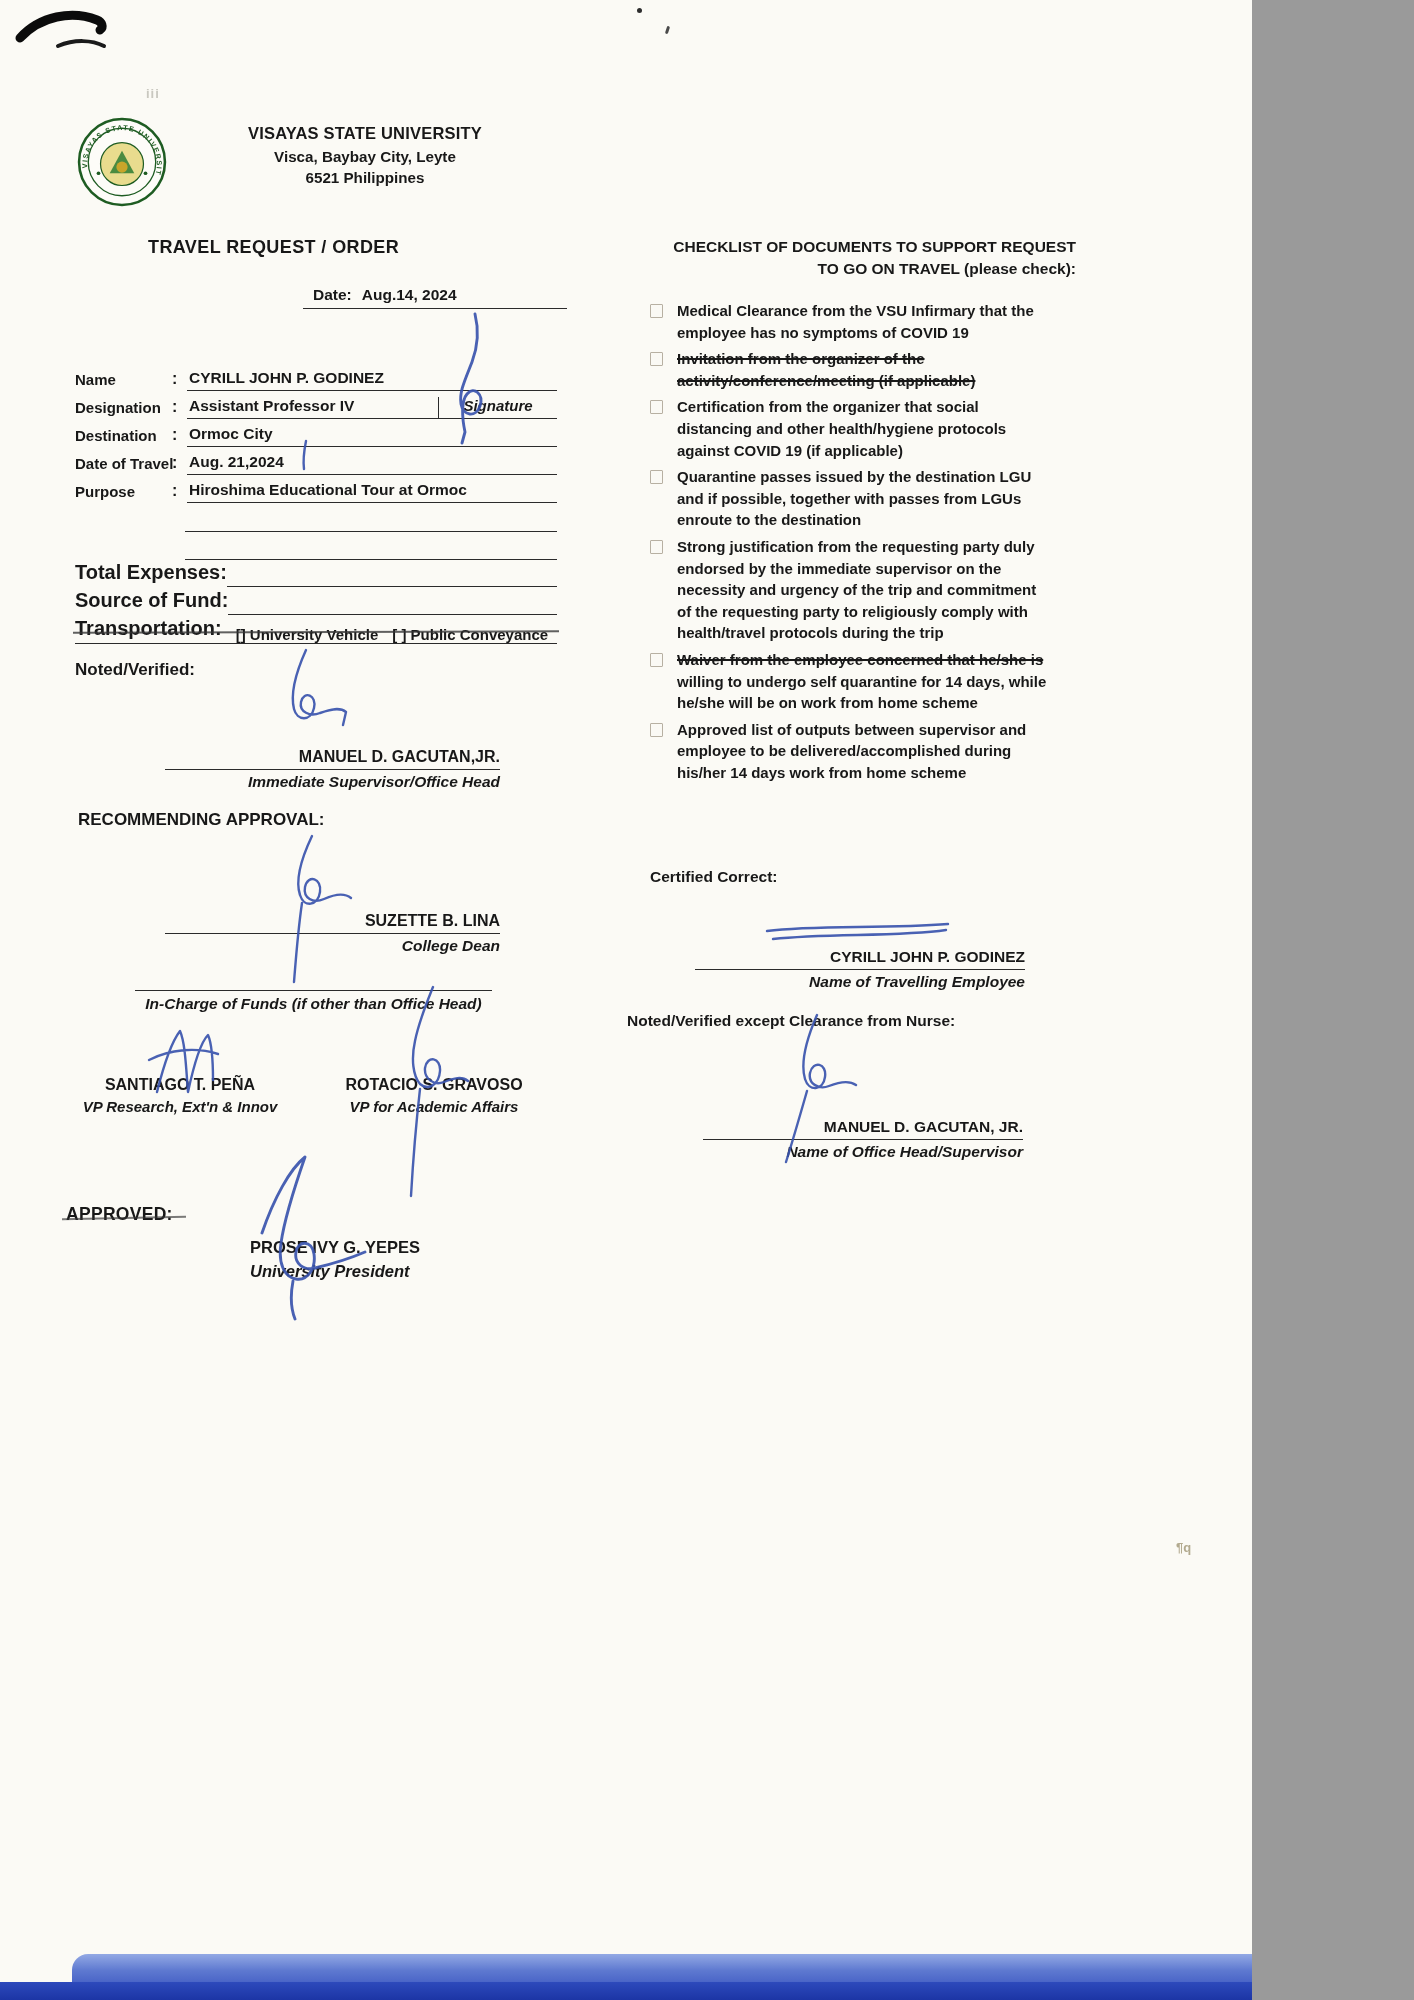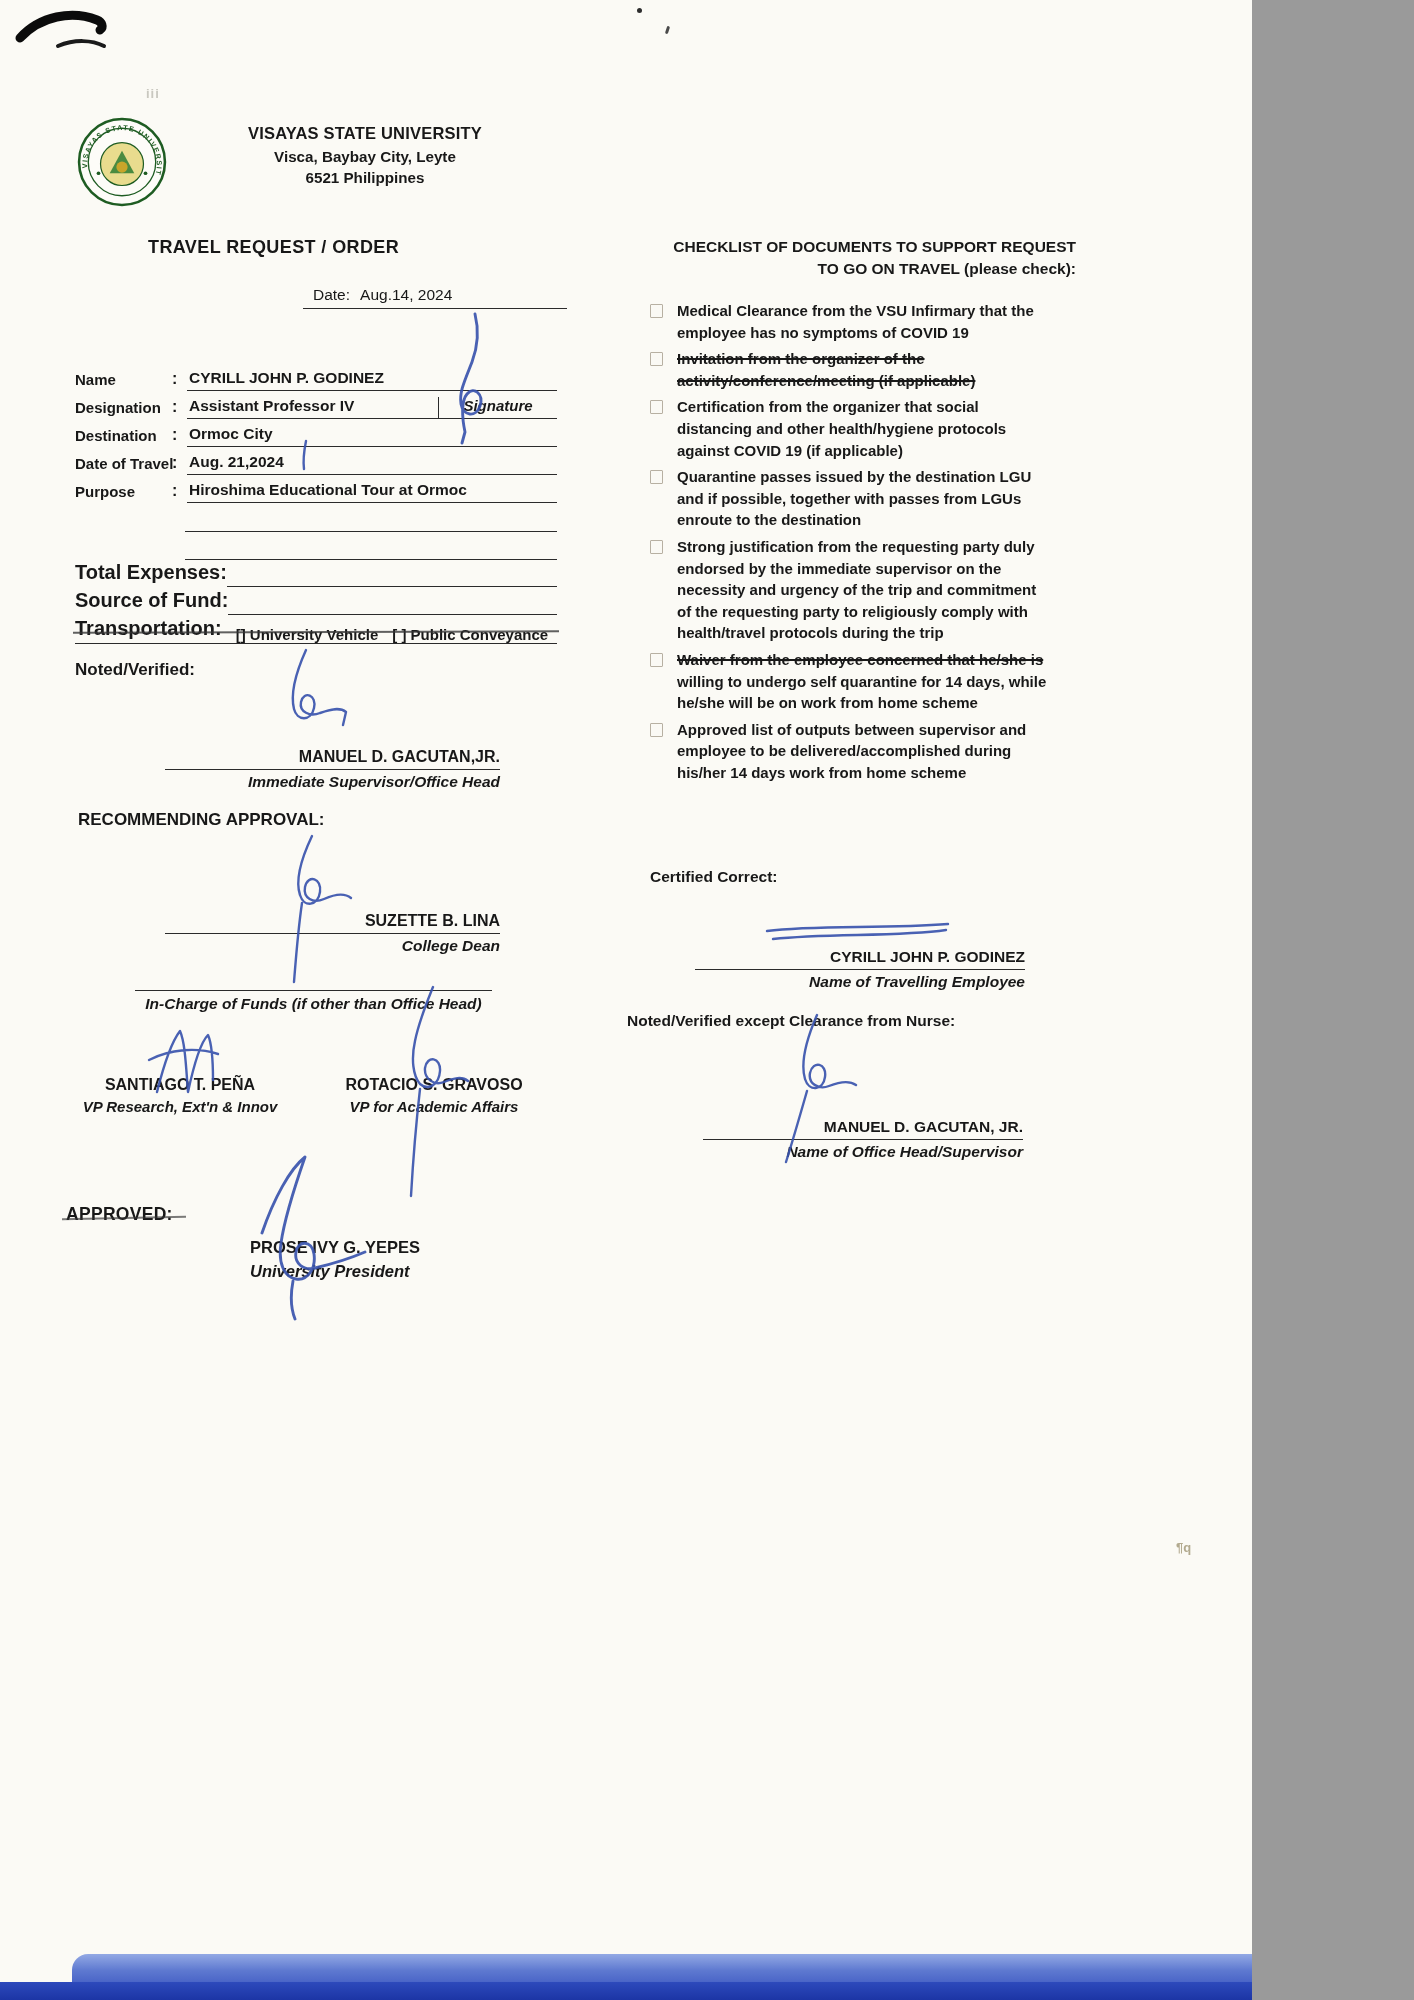--- a/index.html
+++ b/index.html
@@ -25,21 +25,21 @@
 
   
   .logo{position:absolute;left:76px;top:116px;width:92px;height:92px;}
   .hdr{position:absolute;left:200px;top:124px;width:330px;text-align:center;}
   .hdr-u{font-size:16.5px;font-weight:700;letter-spacing:.2px;margin-bottom:3px;}
   .hdr-a{font-size:15.2px;font-weight:600;line-height:21px;}
 
   
   .doc-title{position:absolute;left:148px;top:237px;font-size:18px;font-weight:700;letter-spacing:.4px;}
   .date-line{position:absolute;left:303px;top:286px;width:254px;border-bottom:1.6px solid var(--line);
-             font-size:15.5px;font-weight:400;padding:0 0 4px 10px;}
+             font-size:15.5px;font-weight:700;padding:0 0 4px 10px;}
   .date-line .sp{display:inline-block;width:10px;}
 
   .fields{position:absolute;left:75px;top:363px;width:482px;}
   .frow{display:flex;height:28px;align-items:flex-end;}
   .flabel{width:97px;font-size:15px;font-weight:700;padding-bottom:3px;white-space:nowrap;}
   .fcolon{width:15px;font-weight:700;padding-bottom:3px;}
   .fval-wrap{flex:1;display:flex;border-bottom:1.6px solid var(--line);}
   .fval{flex:1;font-size:15.5px;font-weight:700;padding:0 0 3px 2px;white-space:nowrap;}
   .sig-cell{width:118px;border-left:1.6px solid var(--line);text-align:center;
             font-style:italic;font-weight:700;font-size:15px;padding-bottom:3px;}

